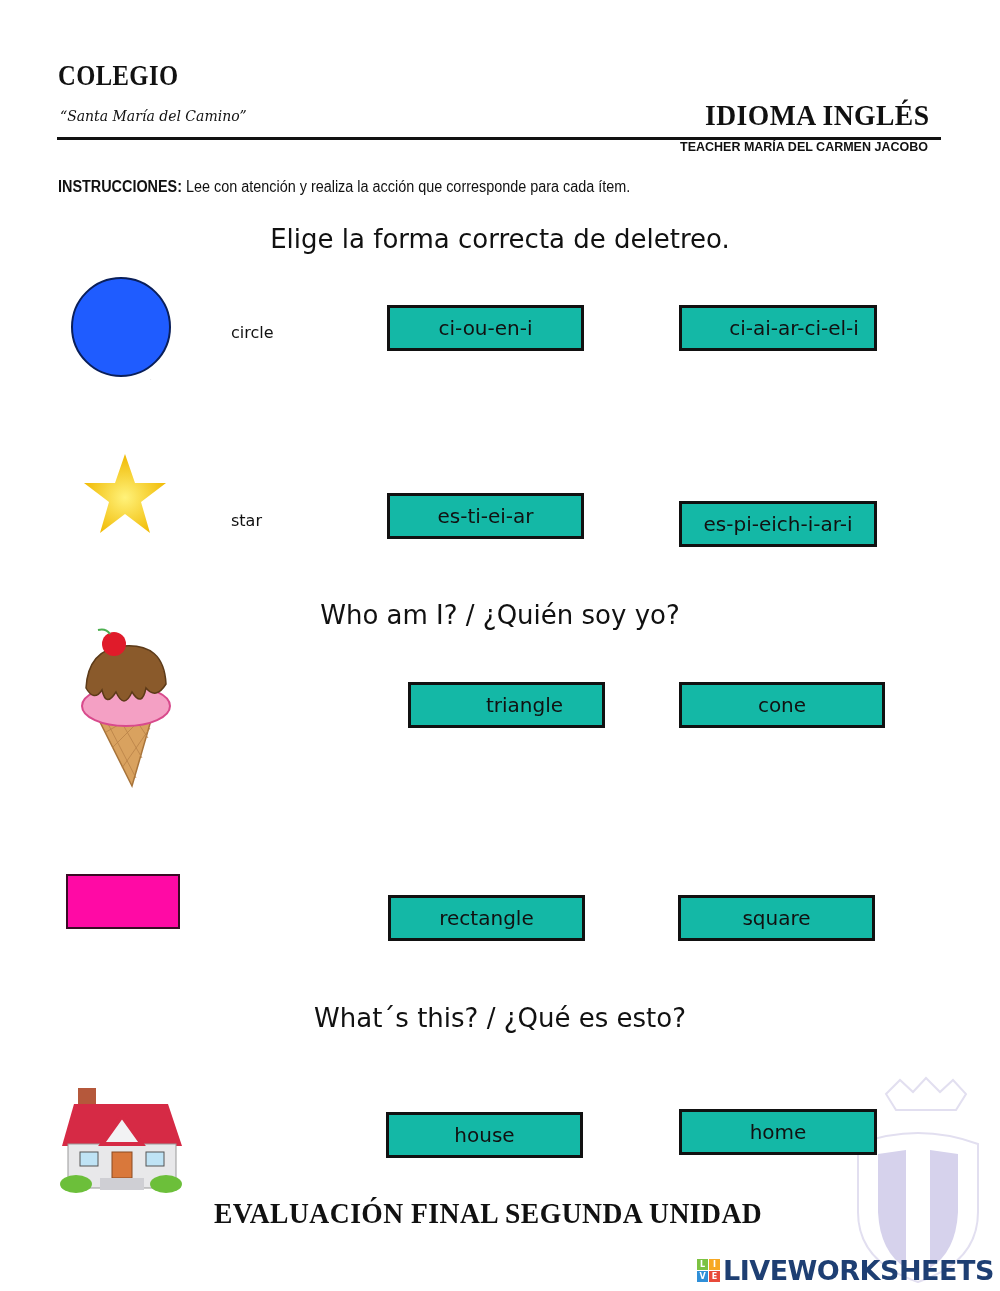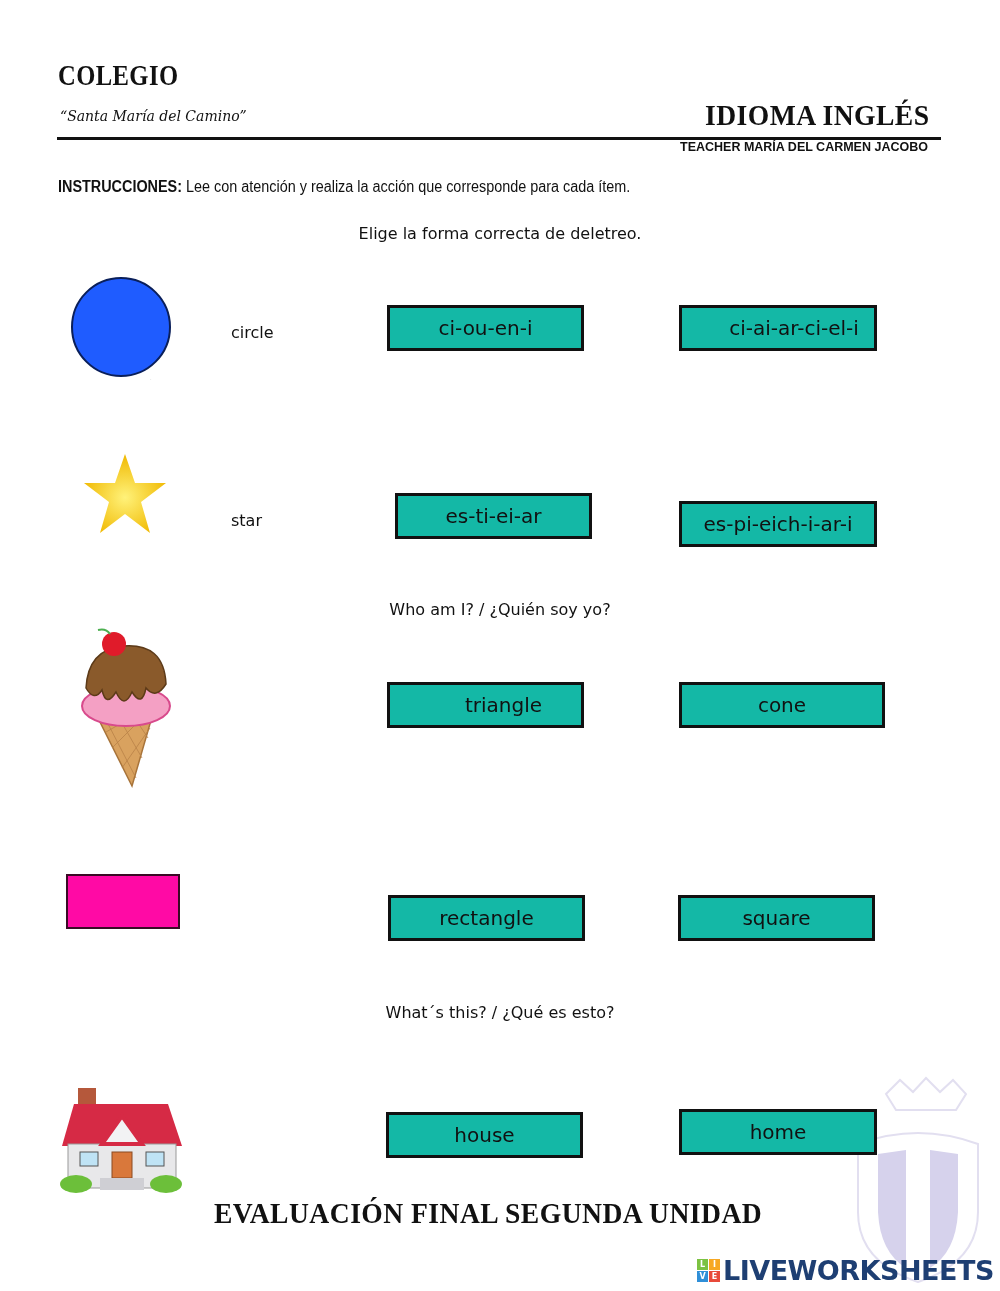--- a/index.html
+++ b/index.html
@@ -6,21 +6,21 @@
   body { width:1000px; height:1291px; position:relative; overflow:hidden; font-family:"DejaVu Sans", sans-serif; color:#111; }
   .abs { position:absolute; }
   .stencil { font-family:"Liberation Serif", serif; font-weight:bold; letter-spacing:0.5px; transform-origin:left top; }
   #colegio { left:58px; top:58px; font-size:30px; transform:scaleX(0.82); }
   #subtitle { left:60px; top:108px; font-family:"DejaVu Serif", serif; font-style:italic; font-size:14px; }
   #header-rule { left:57px; top:137px; width:884px; height:3px; background:#111; }
   #idioma { left:705px; top:98px; font-size:30px; transform:scaleX(0.92); }
   #teacher { left:680px; top:140px; font-family:"Liberation Sans", sans-serif; font-weight:bold; font-size:12.5px; }
   #instructions { left:58px; top:178px; font-family:"Liberation Sans", sans-serif; font-size:16px; transform:scaleX(0.9); transform-origin:left top; }
   #instructions b { font-weight:bold; }
-  .heading { font-size:16px; text-align:center; left:0; width:1000px; }
+  .heading { font-size:26px; text-align:center; left:0; width:1000px; }
   .word { font-size:16px;margin-top:19px; }
   .choice { box-sizing:border-box; border:3px solid #111; background:#14b8a6; height:46px; display:flex; align-items:center; justify-content:center; font-size:20px; cursor:pointer; }
   #title-final { left:214px; top:1196px; font-size:30px; transform:scaleX(0.92); }
   #lw-logo { left:697px; top:1255px; display:flex; align-items:center; }
   #lw-text { font-family:"DejaVu Sans", sans-serif; font-weight:bold; font-size:27px; color:#1e3f73; letter-spacing:-0.5px; }
   .lw-grid { display:grid; grid-template-columns:11px 11px; grid-template-rows:11px 11px; gap:1px; margin-right:3px; }
   .lw-grid span { display:flex; align-items:center; justify-content:center; font-size:8px; font-weight:bold; color:#fff; }
   .tiny-caption { font-size:5px; color:#bbb; }
 </style>
 </head>
@@ -59,41 +59,41 @@
 <svg class="abs" style="left:82px;top:452px;" width="86" height="84">
   <defs>
     <radialGradient id="sg" cx="50%" cy="55%" r="55%">
       <stop offset="0%" stop-color="#fff27a"></stop>
       <stop offset="100%" stop-color="#f0b800"></stop>
     </radialGradient>
   </defs>
   <polygon points="43,2 53,31 84,31 59,50 68,81 43,62 18,81 27,50 2,31 33,31" fill="url(#sg)"></polygon>
 </svg>
 <div class="abs word" style="left:231px;top:492px;">star</div>
-<div class="abs choice" style="left:387px;top:493px;width:197px;margin-left:8px;">es-ti-ei-ar</div>
+<div class="abs choice" style="left:387px;top:493px;width:197px;">es-ti-ei-ar</div>
 <div class="abs choice" style="left:679px;top:493px;width:198px;margin-top:8px;">es-pi-eich-i-ar-i</div>
 
 <div class="abs heading" style="top:600px;">Who am I? / ¿Quién soy yo?</div>
 
 <svg class="abs" style="left:76px;top:628px;" width="100" height="162">
   <polygon points="22,90 78,82 56,158" fill="#d9a25f" stroke="#a8743a" stroke-width="1.5"></polygon>
   <g stroke="#b98247" stroke-width="0.8">
     <line x1="30" y1="92" x2="60" y2="150"></line>
       <line x1="42" y1="88" x2="66" y2="130"></line>
       <line x1="56" y1="86" x2="72" y2="110"></line>
     <line x1="70" y1="86" x2="36" y2="120"></line>
       <line x1="74" y1="100" x2="46" y2="140"></line>
       <line x1="58" y1="88" x2="30" y2="104"></line>
   </g>
   <ellipse cx="50" cy="78" rx="44" ry="20" fill="#f4a0c4" stroke="#d84a8c" stroke-width="2"></ellipse>
   <path d="M10 60 Q12 22 46 18 Q88 14 90 56 Q80 72 70 60 Q66 80 56 64 Q48 82 40 64 Q30 80 26 62 Q18 74 10 60 Z" fill="#8a5a2b" stroke="#5c3a18" stroke-width="1.5"></path>
   <circle cx="38" cy="16" r="12" fill="#e01b2a"></circle>
   <path d="M34 6 Q30 0 22 2" stroke="#4caf50" stroke-width="2" fill="none"></path>
 </svg>
-<div class="abs choice" style="left:387px;top:682px;width:197px;padding-left:36px;">triangle</div>
+<div class="abs choice" style="left:408px;top:682px;width:197px;padding-left:36px;">triangle</div>
 <div class="abs choice" style="left:679px;top:682px;width:206px;">cone</div>
 
 <div class="abs" style="left:66px;top:874px;width:114px;height:55px;box-sizing:border-box;background:#ff0aa5;border:2px solid #3a0a25;"></div>
 <div class="abs choice" style="left:388px;top:895px;width:197px;">rectangle</div>
 <div class="abs choice" style="left:678px;top:895px;width:197px;">square</div>
 
 <div class="abs heading" style="top:1003px;">What´s this? / ¿Qué es esto?</div>
 
 <svg class="abs" style="left:58px;top:1086px;" width="126" height="110">
   <rect x="20" y="2" width="18" height="16" fill="#b5583b"></rect>

